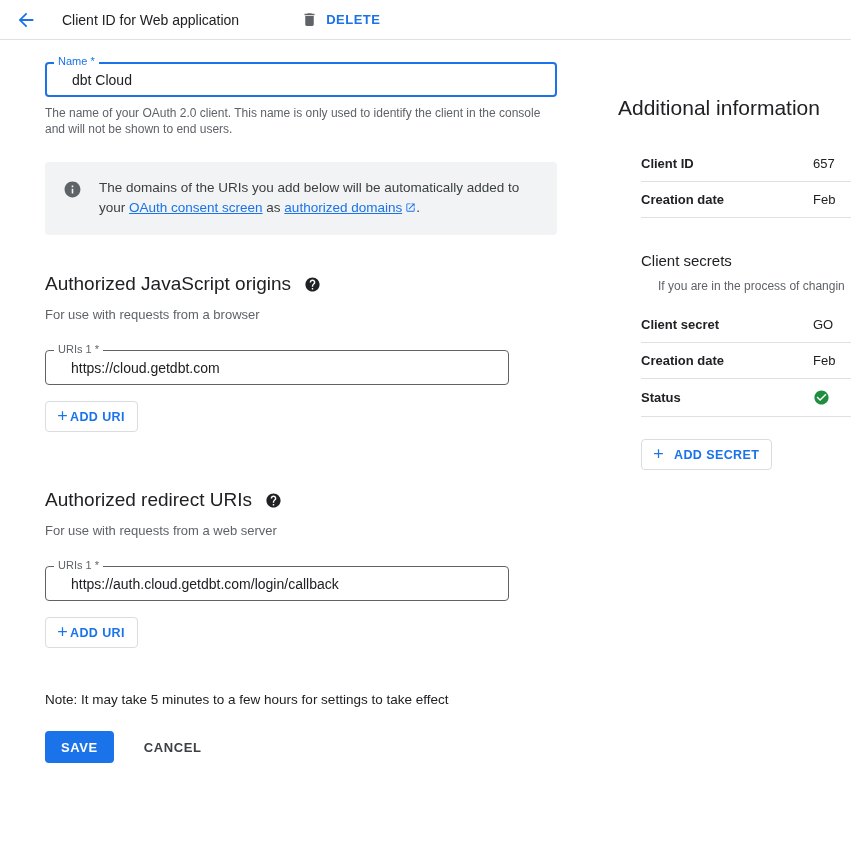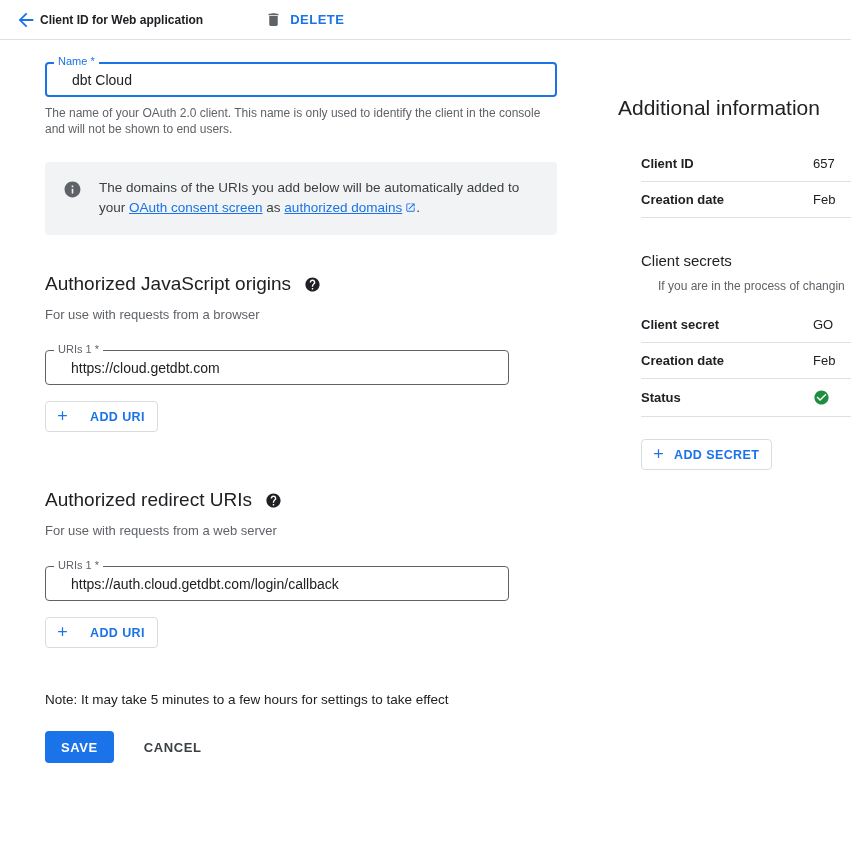--- a/index.html
+++ b/index.html
@@ -22,24 +22,24 @@
     position: relative;
   }
   .back-btn {
     width: 28px; height: 28px;
     display: flex; align-items: center; justify-content: center;
     color: #1a73e8;
     cursor: pointer;
     flex: none;
   }
   .page-title {
-    font-size: 12px;
-    color: #202124;
+    font-size: 14px;
+    color: #202124;
+    margin-left: 22px;
     white-space: nowrap;
-    font-weight: bold;
   }
   .delete-action {
     display: flex;
     align-items: center;
     gap: 8px;
     margin-left: 62px;
     color: #1a73e8;
     cursor: pointer;
     font-size: 13px;
     font-weight: bold;
@@ -157,21 +157,21 @@
     color: #5f6368;
     margin: 12px 0 0 45px;
   }
 
   .uri-field { margin-top: 28px; width: 464px; }
 
   .add-uri {
     margin: 16px 0 0 45px;
     display: inline-flex;
     align-items: center;
-    gap: 20px;
+    gap: 0;
     border: 1px solid #dadce0;
     border-radius: 4px;
     height: 31px;
     padding: 0 12px 0 9px;
     color: #1a73e8;
     font-size: 12.5px;
     font-weight: bold;
     letter-spacing: .4px;
     cursor: pointer;
     background: #fff;

